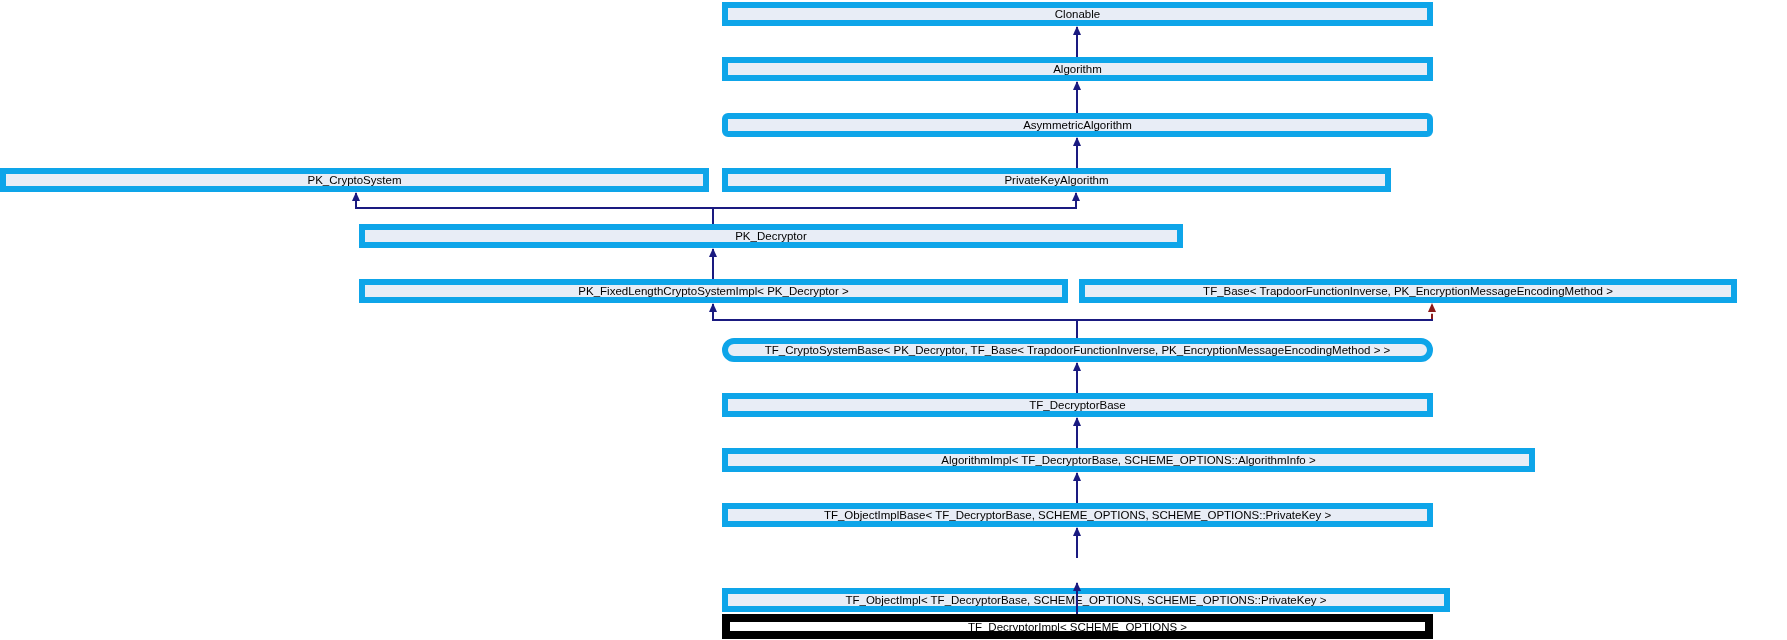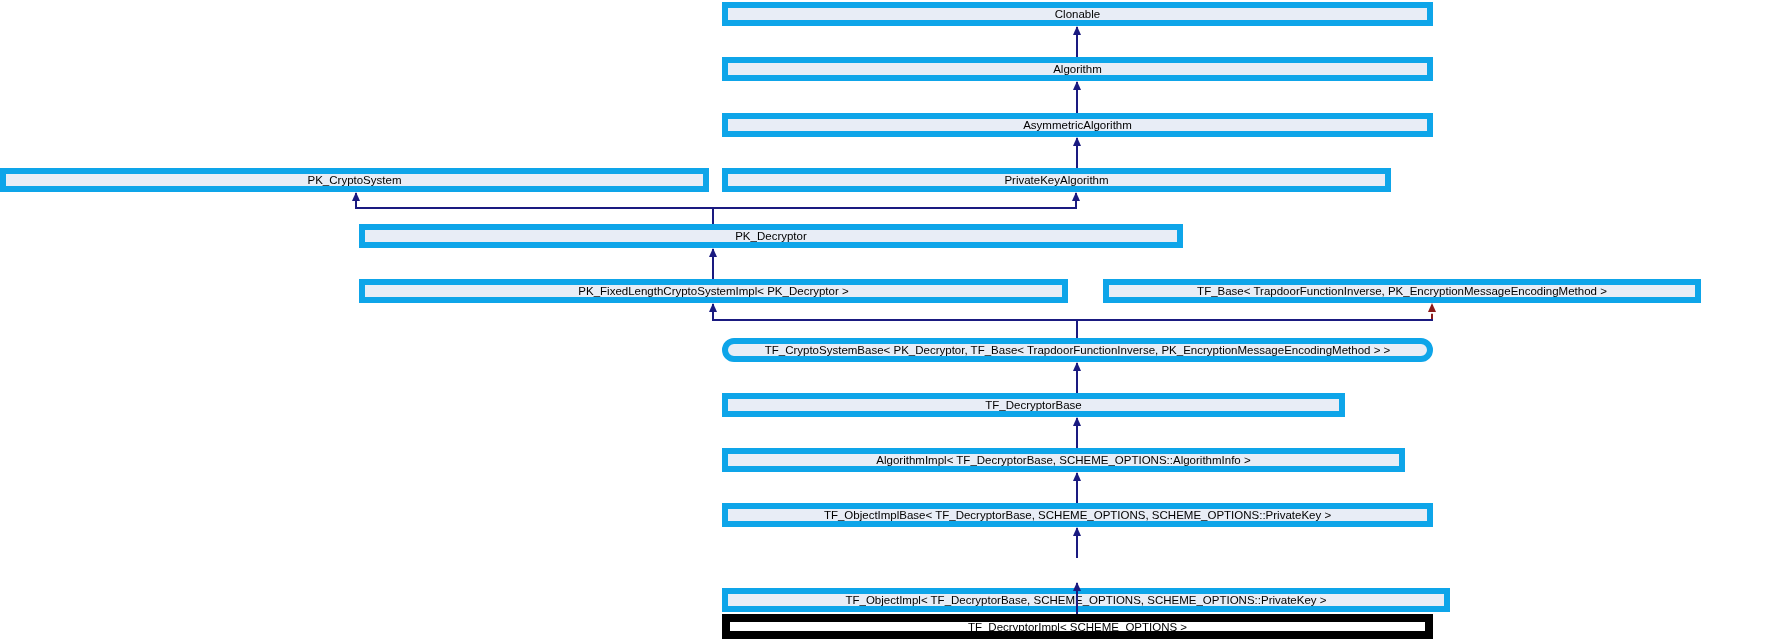--- a/index.html
+++ b/index.html
@@ -63,29 +63,29 @@
     border-bottom-color: #8b1a1a;
   }
 </style>
 </head>
 <body>
 
 <div id="canvas">
 
   <div class="node" style="left:722px; top:2px;   width:711px;">Clonable</div>
   <div class="node" style="left:722px; top:57px;  width:711px;">Algorithm</div>
-  <div class="node" style="left:722px; top:113px; width:711px;">AsymmetricAlgorithm</div>
+  <div class="node" style="left:722px; top:113px; width:711px;border-radius:6px;">AsymmetricAlgorithm</div>
   <div class="node" style="left:0px;   top:168px; width:709px;">PK_CryptoSystem</div>
   <div class="node" style="left:722px; top:168px; width:669px;">PrivateKeyAlgorithm</div>
   <div class="node" style="left:359px; top:224px; width:824px;">PK_Decryptor</div>
   <div class="node" style="left:359px; top:279px; width:709px;">PK_FixedLengthCryptoSystemImpl&lt; PK_Decryptor &gt;</div>
-  <div class="node" style="left:1079px;top:279px; width:598px;margin-left:24px;">TF_Base&lt; TrapdoorFunctionInverse, PK_EncryptionMessageEncodingMethod &gt;</div>
+  <div class="node" style="left:1079px;top:279px; width:658px;">TF_Base&lt; TrapdoorFunctionInverse, PK_EncryptionMessageEncodingMethod &gt;</div>
   <div class="node" style="left:722px; top:338px; width:711px;border-radius:12px;">TF_CryptoSystemBase&lt; PK_Decryptor, TF_Base&lt; TrapdoorFunctionInverse, PK_EncryptionMessageEncodingMethod &gt; &gt;</div>
-  <div class="node" style="left:722px; top:393px; width:623px;">TF_DecryptorBase</div>
-  <div class="node" style="left:722px; top:448px; width:683px;">AlgorithmImpl&lt; TF_DecryptorBase, SCHEME_OPTIONS::AlgorithmInfo &gt;</div>
+  <div class="node" style="left:722px; top:393px; width:711px;">TF_DecryptorBase</div>
+  <div class="node" style="left:722px; top:448px; width:813px;">AlgorithmImpl&lt; TF_DecryptorBase, SCHEME_OPTIONS::AlgorithmInfo &gt;</div>
   <div class="node" style="left:722px; top:503px; width:711px;">TF_ObjectImplBase&lt; TF_DecryptorBase, SCHEME_OPTIONS, SCHEME_OPTIONS::PrivateKey &gt;</div>
   <div class="node" style="left:722px; top:588px; width:728px;">TF_ObjectImpl&lt; TF_DecryptorBase, SCHEME_OPTIONS, SCHEME_OPTIONS::PrivateKey &gt;</div>
   <div class="node current" style="left:722px; top:614px; width:711px;">TF_DecryptorImpl&lt; SCHEME_OPTIONS &gt;</div>
 
   <div class="vline" style="left:1076px; top:27px; height:30px;"></div>
   <div class="arrowhead" style="left:1073px; top:26px;"></div>
 
   <div class="vline" style="left:1076px; top:82px; height:31px;"></div>
   <div class="arrowhead" style="left:1073px; top:81px;"></div>
 

